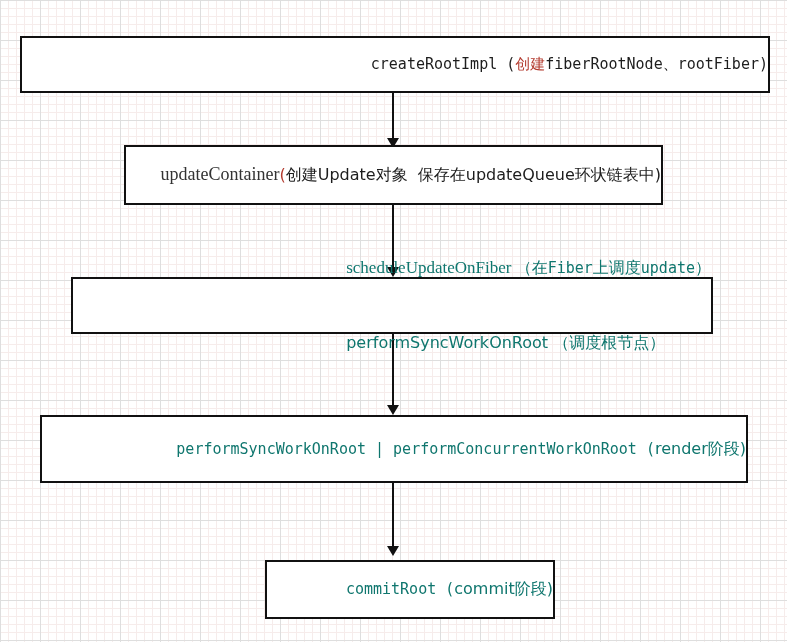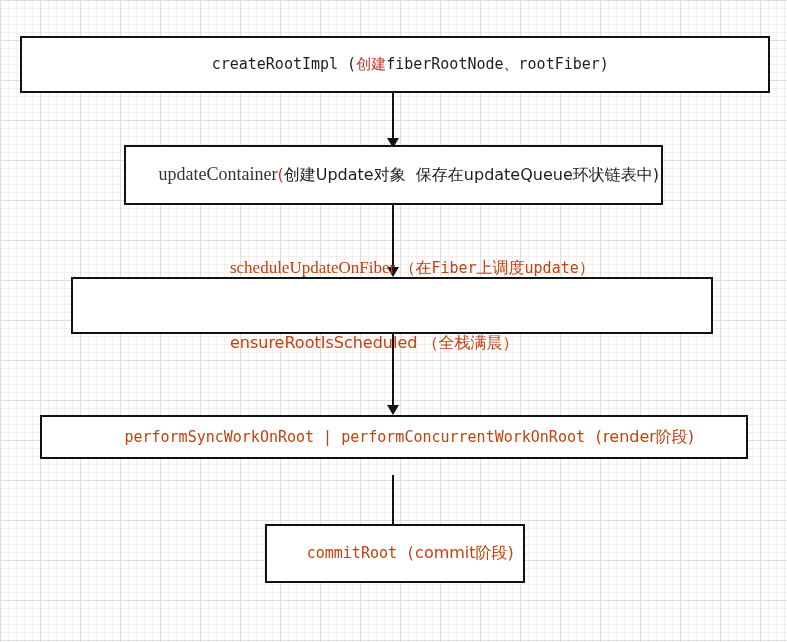--- a/index.html
+++ b/index.html
@@ -12,33 +12,33 @@
     background-color:#ffffff;
     background-image:
       linear-gradient(#dedede 1px, transparent 1px),
       linear-gradient(90deg, #dedede 1px, transparent 1px),
       linear-gradient(#f6eceb 1px, transparent 1px),
       linear-gradient(90deg, #f6eceb 1px, transparent 1px);
     background-size:40px 40px,40px 40px,8px 8px,8px 8px;
   }
   .box{
     position:absolute;background:#ffffff;border:2px solid #111111;
-    box-sizing:border-box;display:flex;align-items:center;justify-content:center;
+    box-sizing:border-box;display:flex;align-items:center;justify-content:flex-end;
     z-index:2;
   }
   .linewrap{display:inline-block;text-align:left;}
   .line{white-space:pre;line-height:1.55;}
   .line.centered{text-align:center;}
   .mono{font-family:"DejaVu Sans Mono","Liberation Mono",monospace;}
   .serif{font-family:"Liberation Serif","DejaVu Serif",serif;}
   .sans{font-family:"DejaVu Sans","Liberation Sans",sans-serif;}
   .ink{color:#1d1d1d;}
   .dark{color:#333333;}
   .red{color:#b33a2e;}
-  .maroon{color:#c2410c;}
+  .maroon{color:#0f766e;}
   .fs15{font-size:15px;}
   .fs16{font-size:16px;}
   .fs17{font-size:17px;}
   .fs18{font-size:18px;}
   .arrow{position:absolute;width:2px;z-index:1;}
   .arrow .shaft{position:absolute;left:0;top:0;bottom:7px;width:2px;background:#111111;}
   .arrow .head{
     position:absolute;bottom:0;left:-5px;width:0;height:0;
     border-left:6px solid transparent;border-right:6px solid transparent;
     border-top:10px solid #111111;
@@ -81,41 +81,41 @@
     <i class="shaft"></i>
     <i class="head"></i>
   </div>
 
   <div class="box" style="left:71px;top:277px;width:642px;height:57px">
     <div class="linewrap">
       <div class="line">
         <span class="serif maroon fs17">scheduleUpdateOnFiber </span><span class="sans maroon fs16">（在</span><span class="mono maroon fs15">Fiber</span><span class="sans maroon fs16">上调度</span><span class="mono maroon fs15">update</span><span class="sans maroon fs16">）</span>
       </div>
       <div class="line">
-        <span class="sans maroon fs16">ensureRootIsScheduled （全栈满晨）</span>
+        <span class="sans maroon fs16">performSyncWorkOnRoot （调度根节点）</span>
       </div>
     </div>
   </div>
 
   <div class="arrow" style="left:392px;top:334px;height:81px">
     <i class="shaft"></i>
     <i class="head"></i>
   </div>
 
-  <div class="box" style="left:40px;top:415px;width:708px;height:44px">
+  <div class="box" style="left:40px;top:415px;width:708px;height:68px">
     <div class="line centered">
       <span class="mono maroon fs15">performSyncWorkOnRoot | performConcurrentWorkOnRoot (</span><span class="sans maroon fs16">render阶段)</span>
     </div>
   </div>
 
   <div class="arrow" style="left:392px;top:475px;height:81px">
     <i class="shaft"></i>
     <i class="head"></i>
   </div>
 
-  <div class="box" style="left:265px;top:524px;width:260px;height:59px">
+  <div class="box" style="left:265px;top:560px;width:290px;height:59px">
     <div class="line centered">
       <span class="mono maroon fs15">commitRoot (</span><span class="sans maroon fs16">commit阶段)</span>
     </div>
   </div>
 
 
 </div>
 
 </body></html>

